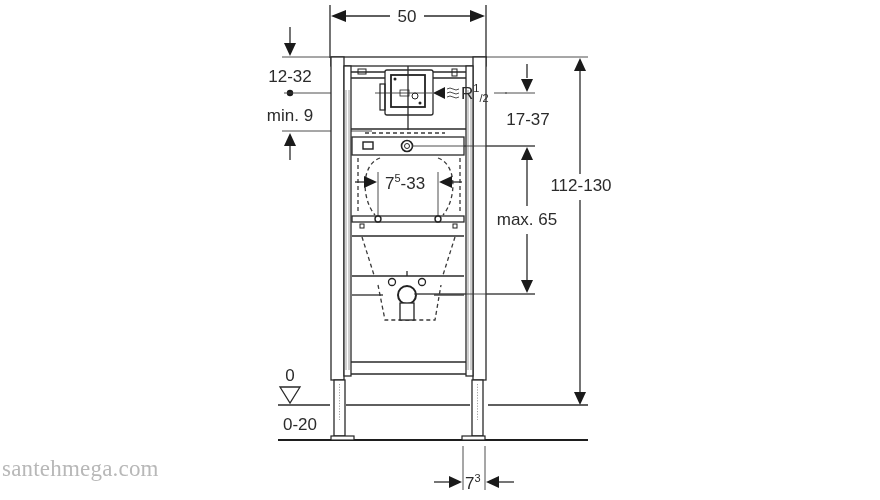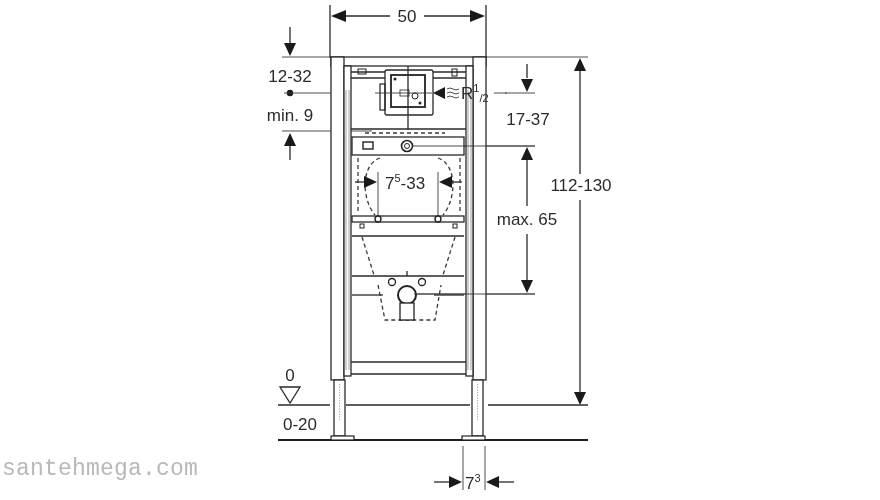--- a/index.html
+++ b/index.html
@@ -1,20 +1,20 @@
 <!DOCTYPE html>
 <html><head>
 <meta charset="utf-8">
 <style>
   html, body { margin:0; padding:0; background:#ffffff; }
   body { width:880px; height:500px; position:relative; overflow:hidden; font-family:"Liberation Sans", sans-serif; }
   #diagram { position:absolute; left:0; top:0; width:880px; height:500px; }
   .dim-text { font-family:"Liberation Sans", sans-serif; font-size:17px; fill:#2b2b2b; }
   .sup { font-size:11px; }
-  .watermark { position:absolute; left:2px; top:456px; font-size:23px; color:#b8b8b8; font-family:Liberation Mono, monospace; letter-spacing:0.2px; }
+  .watermark { position:absolute; left:2px; top:456px; font-size:23px; color:#b8b8b8; font-family:Liberation Serif, serif; letter-spacing:0.2px; }
   .ln { stroke:#2a2a2a; stroke-width:1.3; fill:none; }
   .ln-thin { stroke:#3a3a3a; stroke-width:0.9; fill:none; }
   .ln-thick { stroke:#1e1e1e; stroke-width:2; fill:none; }
   .dash { stroke:#3a3a3a; stroke-width:1.3; fill:none; stroke-dasharray:4 3; }
   .arrow { fill:#1a1a1a; }
   .frame-fill { fill:#ffffff; stroke:#2a2a2a; stroke-width:1.3; }
   .hatch { stroke:#777; stroke-width:0.7; }
 </style>
 </head>
 <body>

